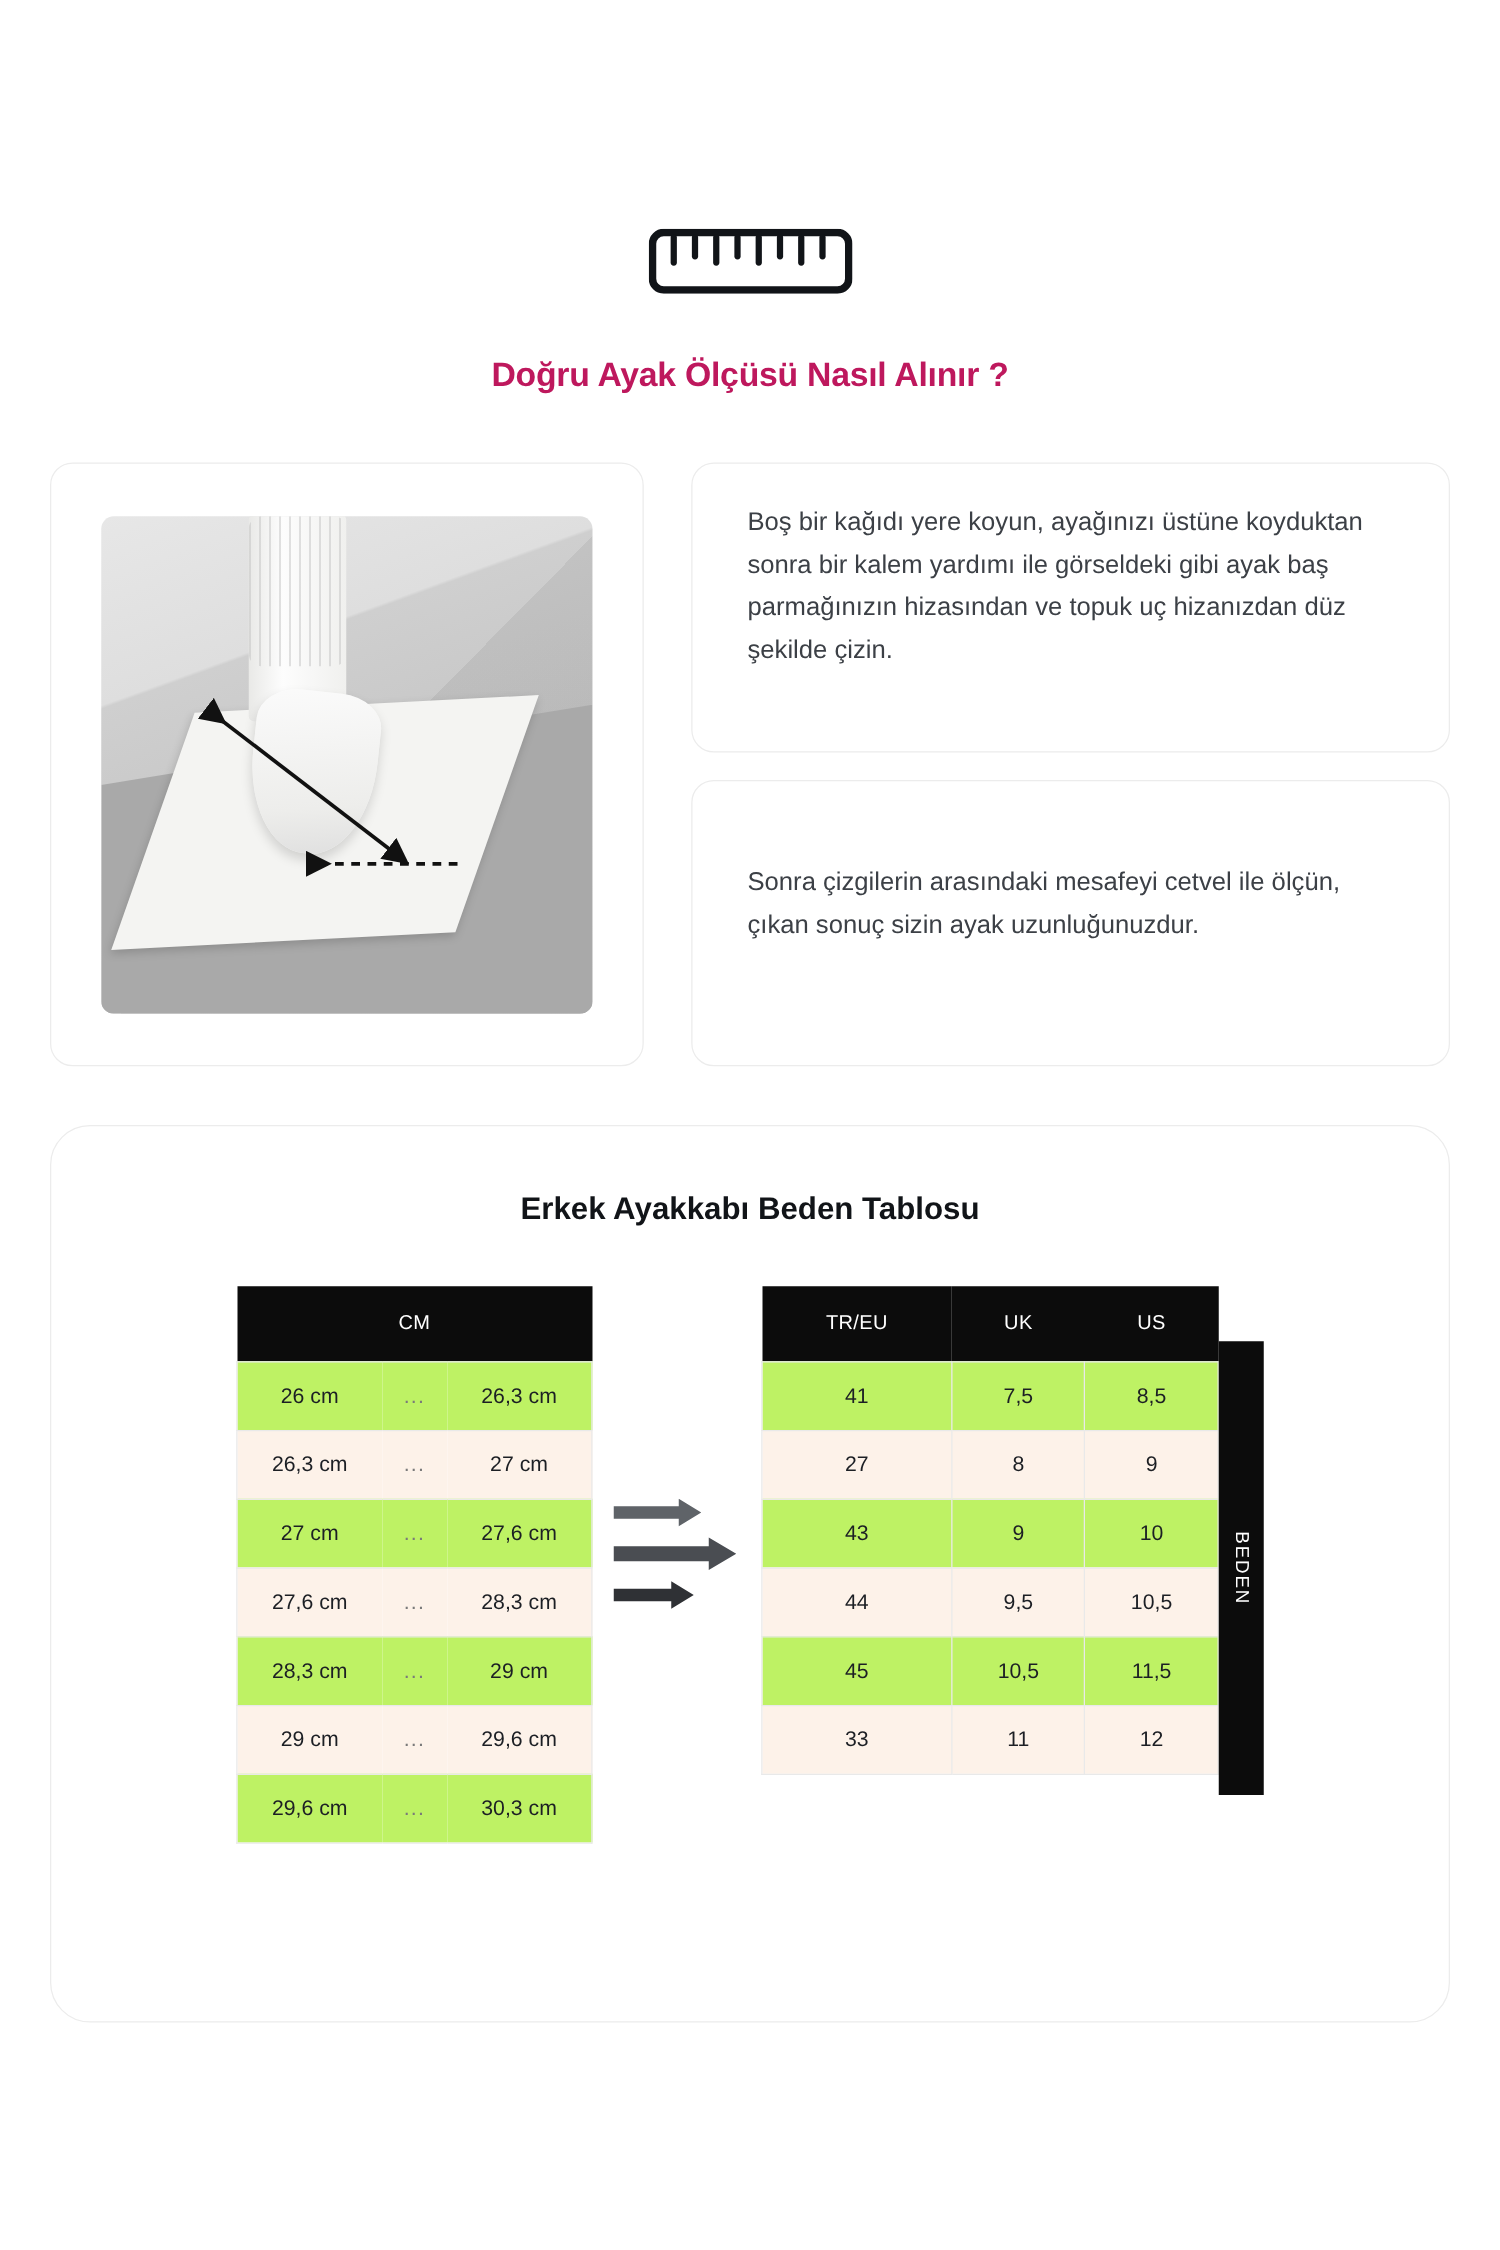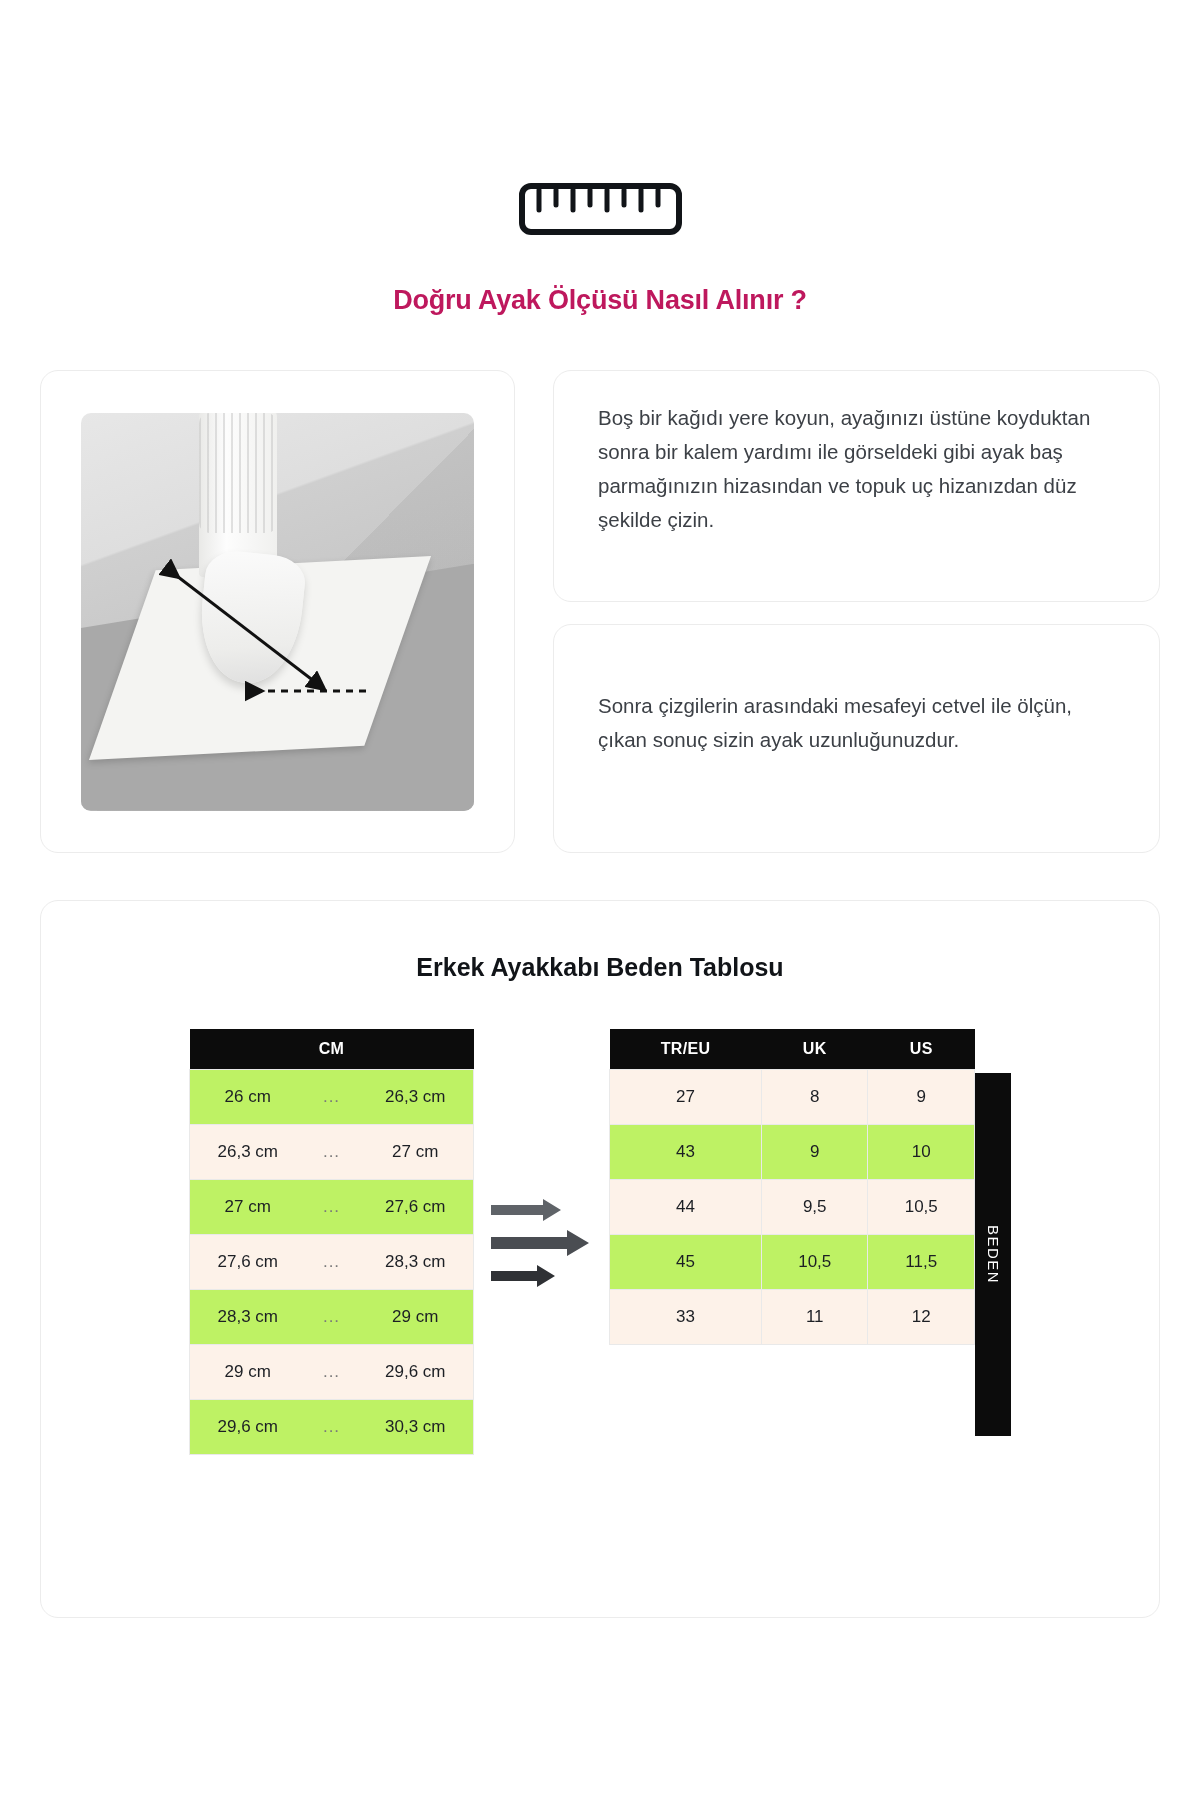--- a/index.html
+++ b/index.html
@@ -160,21 +160,21 @@
   }
 
   
   .table-card {
     position: absolute;
     top: 900px;
     left: 40px;
     width: 1120px;
     height: 718px;
     border: 1px solid #ececec;
-    border-radius: 18px;
+    border-radius: 32px;
     background: #fff;
   }
   .table-title {
     text-align: center;
     font-size: 25px;
     font-weight: bold;
     color: #111418;
     margin-top: 52px;
   }
   .tables {
@@ -189,23 +189,23 @@
   table {
     border-collapse: collapse;
     font-size: 17px;
     color: #1c1f24;
   }
   .cm-table { width: 285px; }
   .size-table { width: 366px; }
   thead th {
     background: #0c0c0c;
     color: #ffffff;
-    font-weight: bold;
+    font-weight: normal;
     font-size: 16px;
-    height: 40px;
+    height: 60px;
     letter-spacing: .3px;
   }
   tbody td {
     height: 55px;
     text-align: center;
     border: 1px solid #e9e9e9;
     background: #bef264;
   }
   tbody tr.alt td { background: #fdf2e9; }
   .cm-table tbody td.dots { width: 52px; color: #7a7a7a; letter-spacing: 1px; }
@@ -359,20 +359,25 @@
 
       <table class="size-table">
         <thead>
           <tr>
             <th>TR/EU</th>
             <th>UK</th>
             <th>US</th>
           </tr>
         </thead>
         <tbody>
+          <tr>
+            <td>41</td>
+            <td>7,5</td>
+            <td>8,5</td>
+          </tr>
           <tr class="alt">
             <td>27</td>
             <td>8</td>
             <td>9</td>
           </tr>
           <tr>
             <td>43</td>
             <td>9</td>
             <td>10</td>
           </tr>

